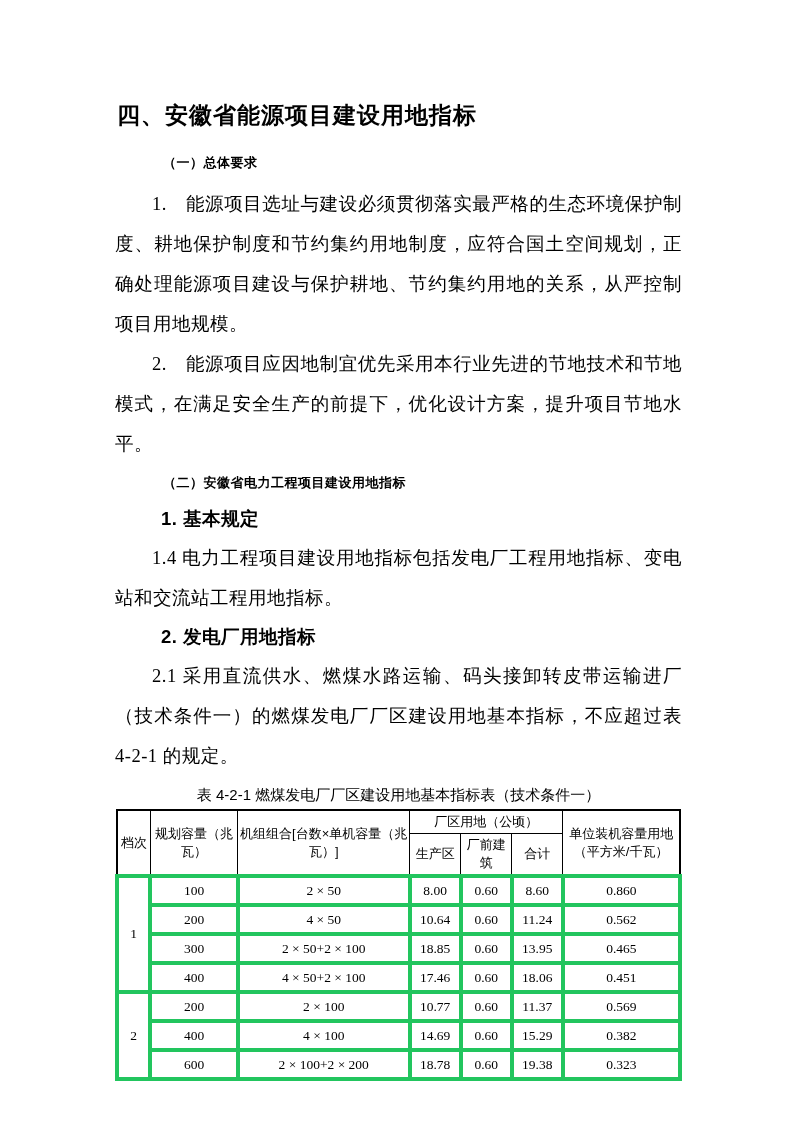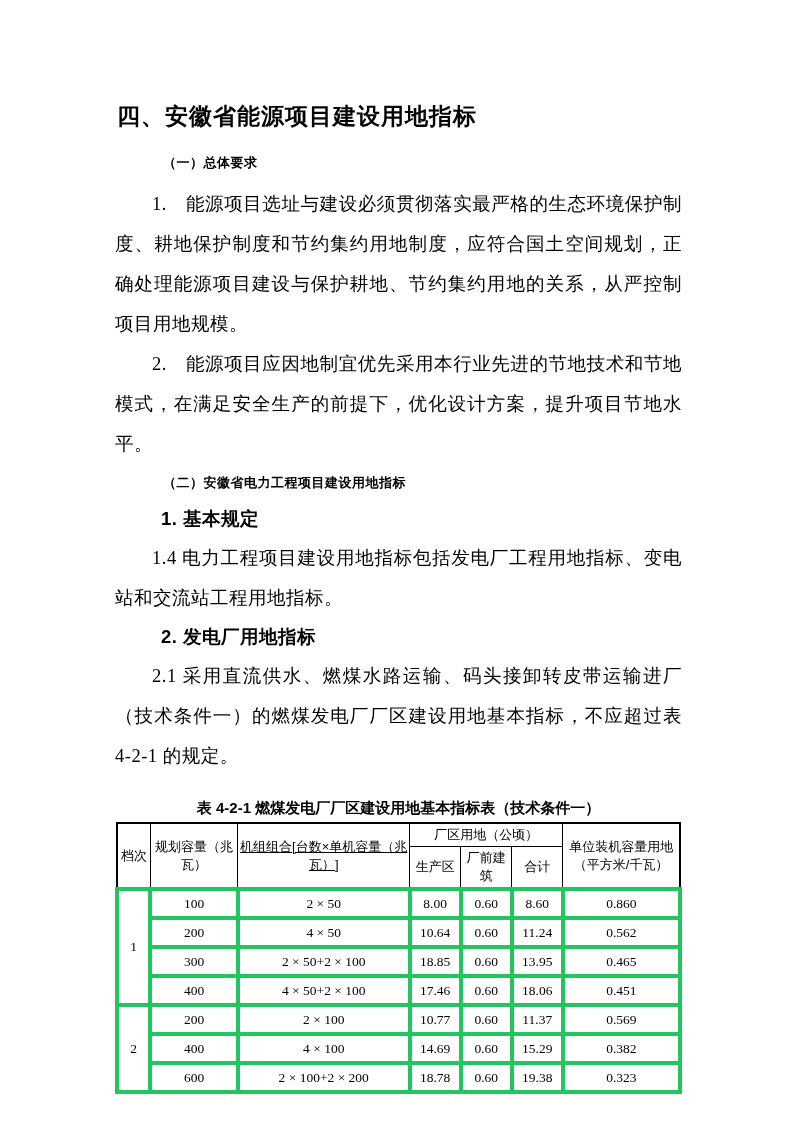--- a/index.html
+++ b/index.html
@@ -9,21 +9,21 @@
     height: 1122px;
     margin: 0 auto;
     background: #ffffff;
     box-sizing: border-box;
     padding: 100px 112px 0 115px;
     color: #000;
     font-family: "Liberation Serif", "DejaVu Serif", serif;
     overflow: hidden;
   }
   .doc-title {
-    font-family: Liberation Sans, sans-serif;
+    font-family: Liberation Serif, serif;
     font-size: 23px;
     font-weight: bold;
     line-height: 32px;
     margin: 0 0 16px 2px;
     letter-spacing: 1px;
   }
   .sec-heading {
     font-family: "Liberation Sans", "DejaVu Sans", sans-serif;
     font-size: 13px;
     font-weight: bold;
@@ -44,23 +44,23 @@
     line-height: 40px;
     margin: 0;
     text-indent: 2em;
     text-align: justify;
     text-justify: inter-ideograph;
     letter-spacing: 0.5px;
   }
   .tbl-caption {
     font-family: "Liberation Sans", "DejaVu Sans", sans-serif;
     font-size: 15px;
-    font-weight: bold;
-    text-align: center;
-    margin: 22px 0 4px 0;
+    font-weight: normal;
+    text-align: center;
+    margin: 9px 0 4px 0;
     line-height: 20px;
   }
   table.spec {
     width: 100%;
     border-collapse: collapse;
     border: 2px solid #000;
     table-layout: fixed;
   }
   table.spec th {
     font-family: "Liberation Sans", "DejaVu Sans", sans-serif;
@@ -78,21 +78,21 @@
     border: 4px solid #22c55e;
     text-align: center;
     vertical-align: middle;
     height: 25px;
     padding: 0 1px;
   }
   table.spec thead { border-bottom: 2px solid #000; }
   table.spec tbody.tier-group { border-top: 2px solid #000; }
   .w-tier   { width: 5.3%; }
   .w-cap    { width: 15%; }
-  .w-combo  { width: 30%; text-decoration: underline; }
+  .w-combo  { width: 30%; }
   .w-prod   { width: 10%; }
   .w-front  { width: 11.5%; }
   .w-total  { width: 8%; margin-left: 18px; }
   .w-unit   { width: 20.2%; }
   .page-number {
     position: absolute;
     left: 0;
     right: 0;
     top: 1038px;
     text-align: center;

